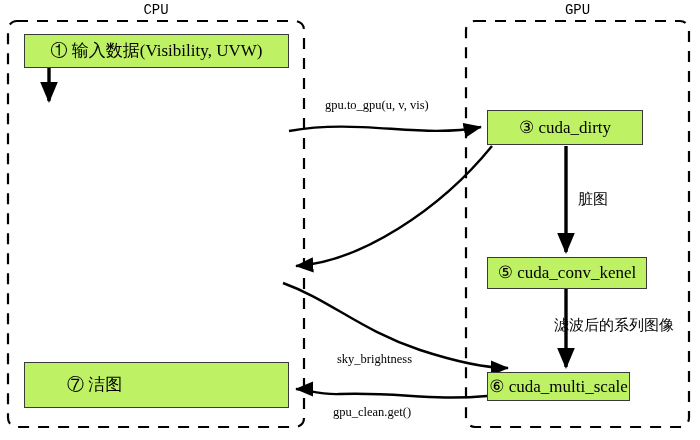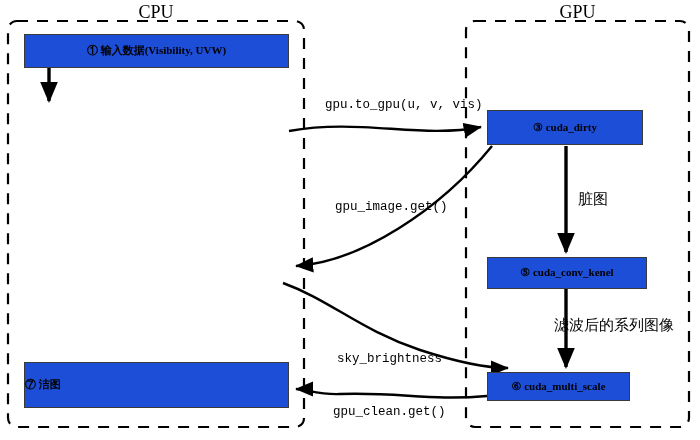--- a/index.html
+++ b/index.html
@@ -22,46 +22,46 @@
     position: absolute;
     left: 0;
     top: 0;
     width: 700px;
     height: 440px;
   }
   .node-box {
     position: absolute;
     box-sizing: border-box;
     border: 1.6px solid #3a3a3a;
-    background: #1d4ed8;
+    background: #bef264;
     display: flex;
     align-items: center;
     justify-content: center;
     font-family: "Liberation Serif", "DejaVu Serif", serif;
-    font-size: 11px;
+    font-size: 17px;
     color: #000000;
     line-height: 1.25;
     white-space: nowrap;
     z-index: 5;
-    font-weight: bold;
   }
   .node-box.align-left {
     justify-content: flex-start;
+    padding-left: 42px;
   }
   .zone-title {
     position: absolute;
-    font-family: Liberation Serif, serif;
-    font-size: 18px;
+    font-family: Liberation Mono, monospace;
+    font-size: 14px;
     color: #000000;
     text-align: center;
     z-index: 4;
   }
   .edge-label {
     position: absolute;
-    font-family: Liberation Mono, monospace;
+    font-family: Liberation Serif, serif;
     font-size: 12.5px;
     color: #000000;
     white-space: nowrap;
     z-index: 6;
   }
   .edge-label.cjk {
     font-size: 15px;
   }
 </style>
 </head>
@@ -108,21 +108,20 @@
 
 
   <div class="node-box" style="left:487px; top:257px; width:160px; height:32px;">⑤ cuda_conv_kenel</div>
 
   <div class="node-box" style="left:487px; top:372px; width:143px; height:29px;">⑥ cuda_multi_scale</div>
 
   <div class="node-box align-left" style="left:24px; top:362px; width:265px; height:46px;">⑦ 洁图</div>
 
   <div class="edge-label" style="left:325px; top:98px;">gpu.to_gpu(u, v, vis)</div>
 
-  <div class="edge-label" style="left:335px; top:200px;">gpu_image.get()</div>
 
   <div class="edge-label cjk" style="left:578px; top:190px;">脏图</div>
 
   <div class="edge-label cjk" style="left:554px; top:316px;">滤波后的系列图像</div>
 
   <div class="edge-label" style="left:337px; top:352px;">sky_brightness</div>
 
   <div class="edge-label" style="left:333px; top:405px;">gpu_clean.get()</div>
 
 </div>

